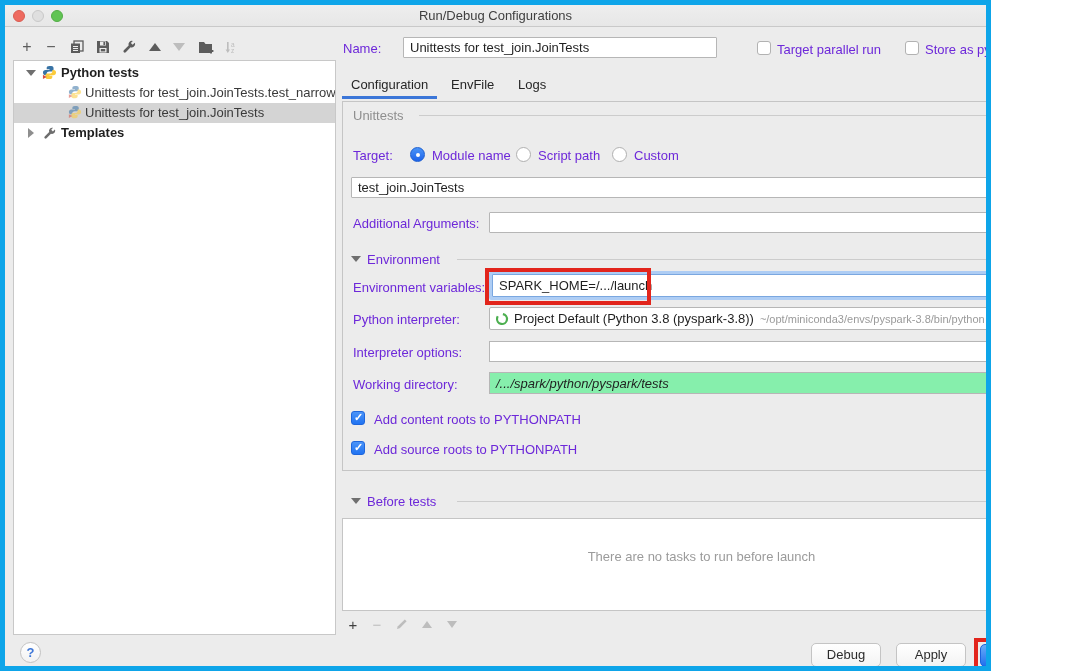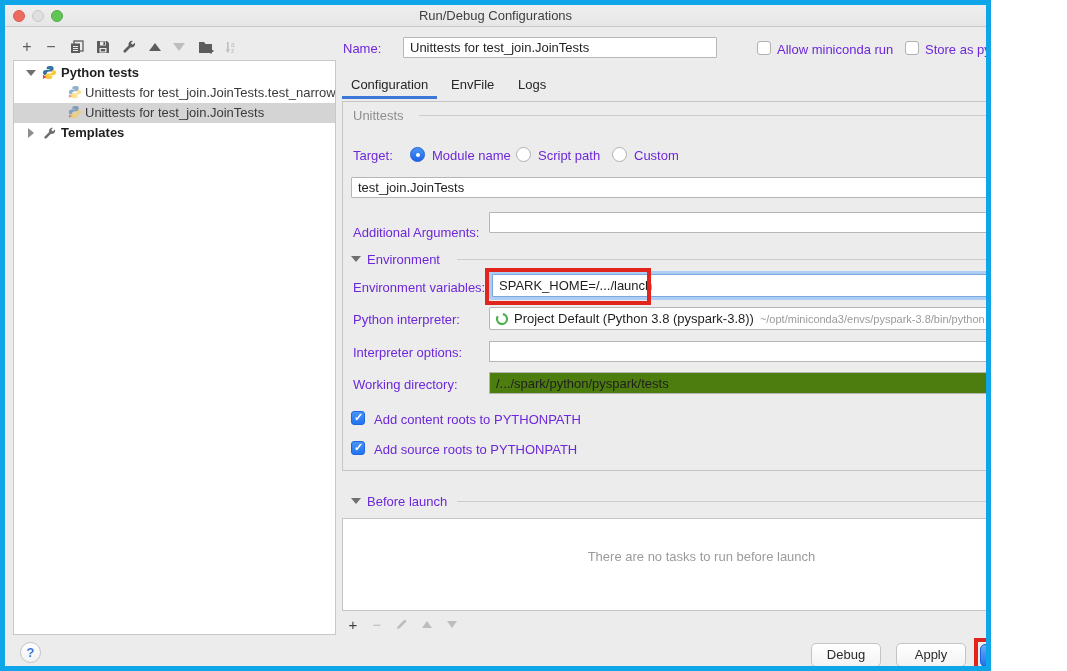--- a/index.html
+++ b/index.html
@@ -174,21 +174,21 @@
             <path fill="#6e6e6e" d="M15 4.6a4 4 0 0 1-5.2 3.8l-5.5 5.5a1.55 1.55 0 0 1-2.2-2.2l5.5-5.5A4 4 0 0 1 12.4 1l-2.3 2.3 2.1 2.1L14.5 3c.3.5.5 1 .5 1.6z"></path>
           </svg>
       </span>
       <span class="txt" style="left:47px;font-weight:bold;">Templates</span>
     </div>
   </div>
 
   <div class="lbl" style="left:338px;top:36px;">Name:</div>
   <input class="input" style="left: 398px; top: 32px; width: 314px;" value="Unittests for test_join.JoinTests">
   <span class="cb" style="left:752px;top:36px;"></span>
-  <div class="lbl" style="left:772px;top:37px;">Allow miniconda run</div>
+  <div class="lbl" style="left:772px;top:37px;">Target parallel run</div>
   <span class="cb" style="left:900px;top:36px;"></span>
   <div class="lbl" style="left:920px;top:37px;">Store as pyspark file</div>
   <div class="abs" style="left:1028px;top:34px;">
     <svg width="16" height="16" viewBox="0 0 24 24">
         <path fill="#a6a6a6" d="M12 8a4 4 0 1 0 0 8 4 4 0 0 0 0-8zm9.4 5.5l-2.1-.4a7.3 7.3 0 0 1-.6 1.5l1.2 1.7-1.9 1.9-1.7-1.2c-.5.3-1 .5-1.5.6l-.4 2.1h-2.7l-.4-2.1c-.5-.1-1-.3-1.5-.6l-1.7 1.2-1.9-1.9 1.2-1.7c-.3-.5-.5-1-.6-1.5l-2.1-.4v-2.7l2.1-.4c.1-.5.3-1 .6-1.5L5.2 6.4l1.9-1.9 1.7 1.2c.5-.3 1-.5 1.5-.6l.4-2.1h2.7l.4 2.1c.5.1 1 .3 1.5.6l1.7-1.2 1.9 1.9-1.2 1.7c.3.5.5 1 .6 1.5l2.1.4z"></path>
         <circle cx="12" cy="12" r="2.3" fill="#ececec"></circle>
       </svg>
   </div>
 
   <div class="tab" style="left:346px;">Configuration</div>
@@ -205,21 +205,21 @@
   <span class="radio on" style="left:405px;top:142px;"></span>
   <div class="lbl" style="left:427px;top:143px;">Module name</div>
   <span class="radio" style="left:511px;top:142px;"></span>
   <div class="lbl" style="left:533px;top:143px;">Script path</div>
   <span class="radio" style="left:607px;top:142px;"></span>
   <div class="lbl" style="left:629px;top:143px;">Custom</div>
 
   <input class="input" style="left: 346px; top: 172px; width: 670px;" value="test_join.JoinTests">
   <div class="btn small" style="left:1021px;top:172px;width:25px;">...</div>
 
-  <div class="lbl" style="left:348px;top:220px;">Additional Arguments:</div>
+  <div class="lbl" style="left:348px;top:211px;">Additional Arguments:</div>
   <input class="input" style="left: 484px; top: 207px; width: 562px;">
 
   <span class="disc-open" style="left:346px;top:251px;"></span>
   <div class="lbl" style="left:362px;top:247px;">Environment</div>
   <div class="sectline" style="left:452px;top:254px;width:592px;"></div>
 
   <div class="lbl" style="left:348px;top:275px;">Environment variables:</div>
   <div class="abs" style="left:487px;top:269px;width:551px;height:23px;background:#fff;border:1px solid #7aa7e0;border-radius:1px;box-shadow:0 0 0 3px #aecdf4;">
     <span style="position:absolute;left:6px;top:3px;font-size:13px;color:#1f1f1f;white-space:nowrap;">SPARK_HOME=/.../launch</span>
     <span class="fieldicon" style="right:6px;">
@@ -251,37 +251,37 @@
     <span class="fieldicon" style="right:8px;">
       <svg width="12" height="12" viewBox="0 0 12 12">
           <g stroke="#a3a3a3" fill="none" stroke-width="1.2">
             <path d="M7.5 1.5h3v3M10.3 1.7 6.8 5.2M4.5 10.5h-3v-3M1.7 10.3l3.5-3.5"></path>
           </g>
         </svg>
     </span>
   </div>
 
   <div class="lbl" style="left:348px;top:372px;">Working directory:</div>
-  <div class="abs" style="left:484px;top:367px;width:562px;height:22px;background:#4d7c0f;border:1px solid #b6b6b6;">
+  <div class="abs" style="left:484px;top:367px;width:562px;height:22px;background:#86efac;border:1px solid #b6b6b6;font-style:italic;">
     <span style="position:absolute;left:6px;top:3px;font-size:13px;color:#1f1f1f;white-space:nowrap;">/.../spark/python/pyspark/tests</span>
     <span class="fieldicon" style="right:7px;">
       <svg width="16" height="13" viewBox="0 0 16 13">
           <path fill="#90989c" d="M0.5 1h5l1.5 2h7.5v2H0.5z"></path>
           <path fill="#aeb6ba" d="M1.6 5.6h14l-2.1 6.9H0.5z"></path>
         </svg>
     </span>
   </div>
 
   <span class="cb on" style="left:346px;top:406px;"></span>
   <div class="lbl" style="left:369px;top:407px;">Add content roots to PYTHONPATH</div>
   <span class="cb on" style="left:346px;top:436px;"></span>
   <div class="lbl" style="left:369px;top:437px;">Add source roots to PYTHONPATH</div>
 
   <span class="disc-open" style="left:346px;top:493px;"></span>
-  <div class="lbl" style="left:362px;top:489px;">Before launch</div>
+  <div class="lbl" style="left:362px;top:489px;">Before tests</div>
   <div class="sectline" style="left:452px;top:496px;width:602px;"></div>
 
   <div class="tasklist">
     <div class="empty-msg">There are no tasks to run before launch</div>
   </div>
 
   <div class="mico" style="left:339px;color:#3f3f3f;">+</div>
   <div class="mico" style="left:363px;">−</div>
   <div class="mico" style="left:388px;">
     <svg width="12" height="12" viewBox="0 0 13 13">

